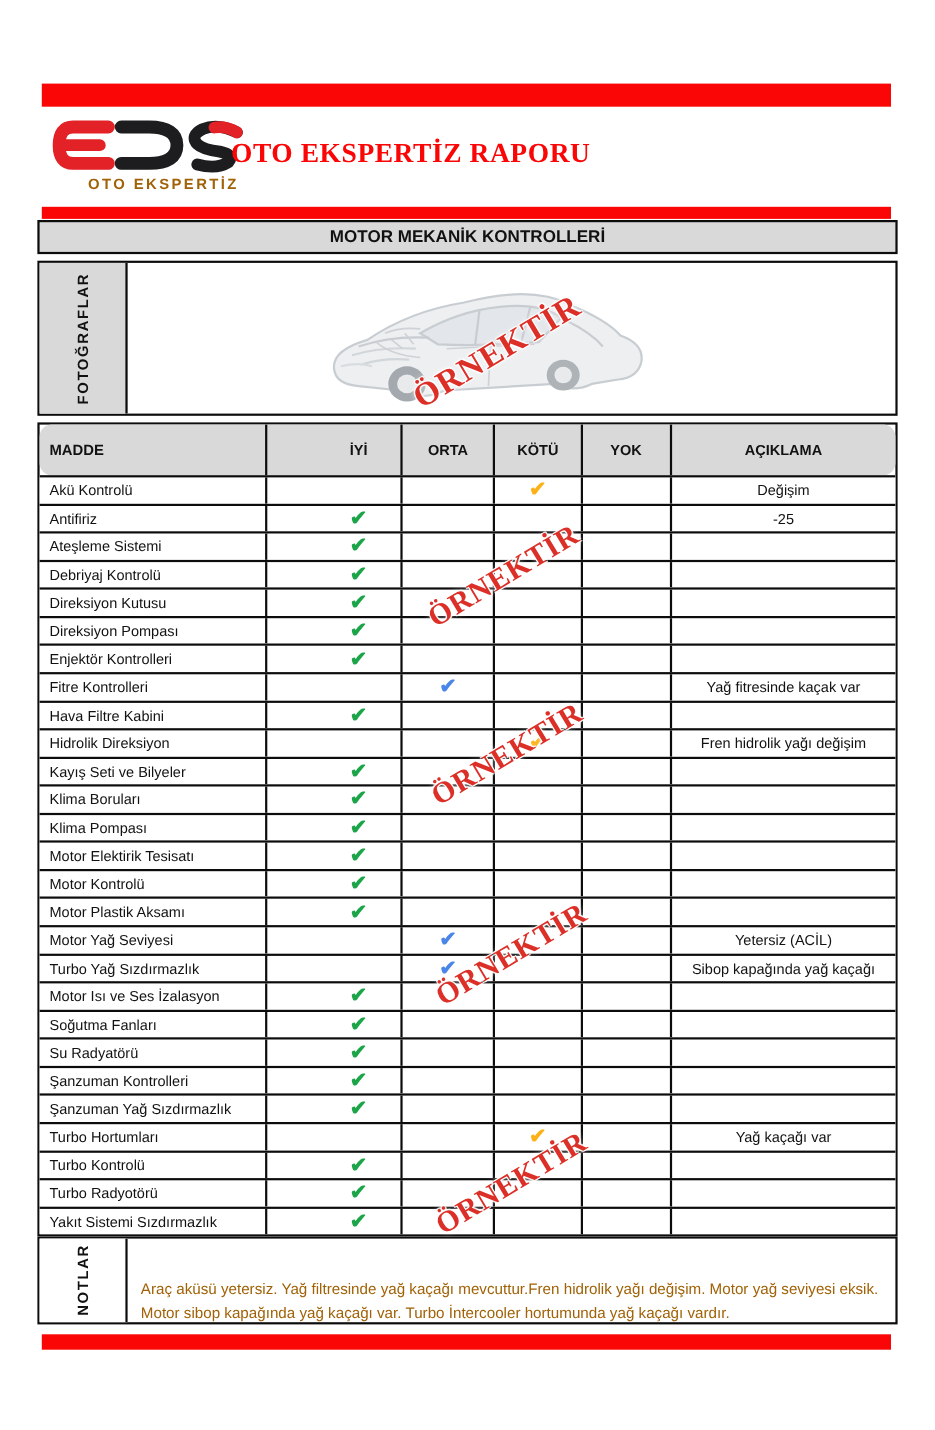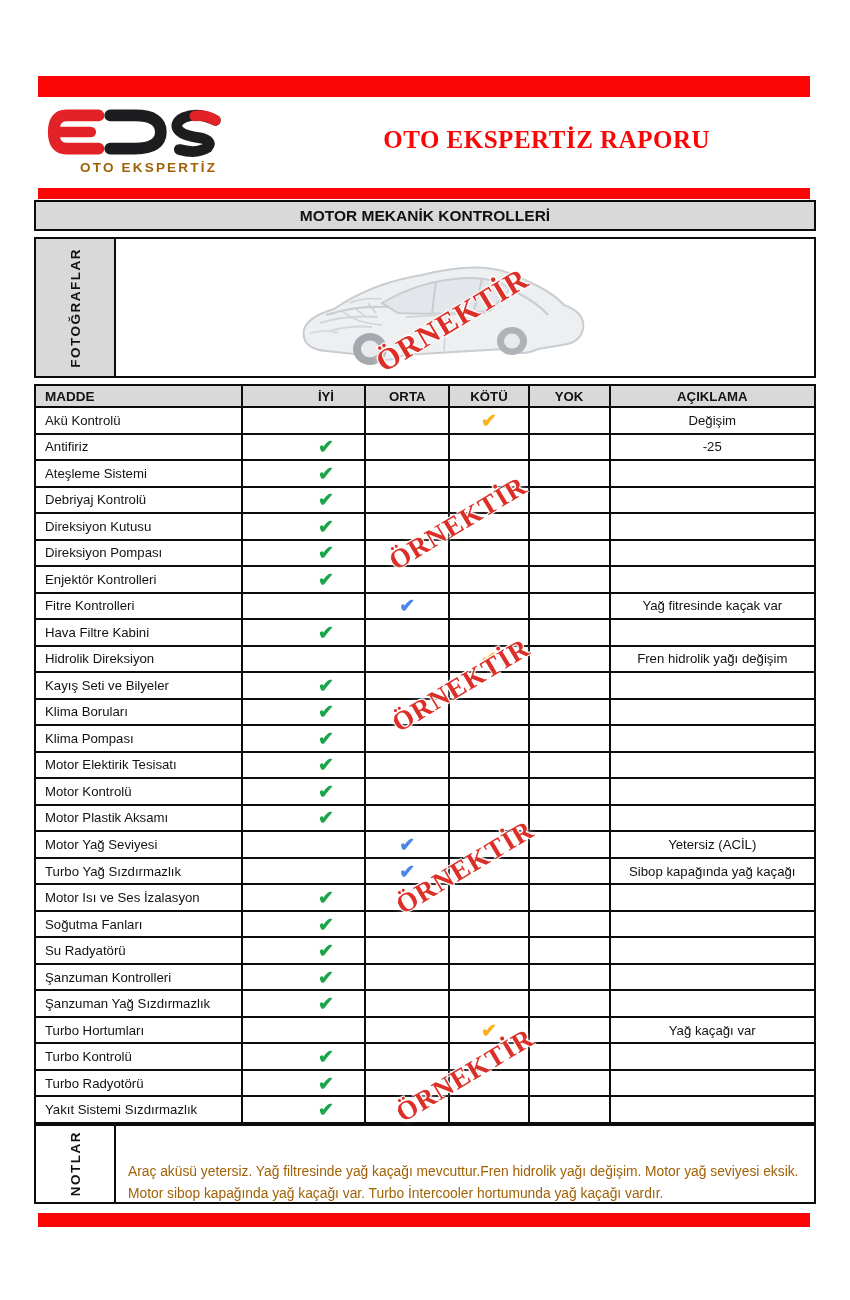--- a/index.html
+++ b/index.html
@@ -8,41 +8,41 @@
   .redbar{position:absolute;background:var(--accent-red);}
   .bar-top{left:38px;top:76px;width:772px;height:21px;}
   .bar-mid{left:38px;top:188px;width:772px;height:11px;}
   .bar-bottom{left:38px;top:1213px;width:772px;height:14px;}
 
   .logo{position:absolute;left:44px;top:106px;width:190px;}
   .logo svg{display:block;}
   .logo-subtext{display:block;margin-top:2px;padding-left:36px;font-weight:bold;
                 font-size:13.5px;letter-spacing:2.2px;color:#a16207;white-space:nowrap;}
 
-  .report-title{position:absolute;left:210px;top:126px;width:500px;text-align:right;
+  .report-title{position:absolute;left:210px;top:126px;width:500px;text-align:left;
                 font-family:"Liberation Serif",serif;font-weight:bold;font-size:25px;
                 color:var(--accent-red);letter-spacing:.5px;}
 
   .section-header{position:absolute;left:34px;top:200px;width:782px;height:31px;
                   box-sizing:border-box;background:var(--header-gray);border:2px solid #0c0c0c;
                   text-align:center;font-weight:bold;font-size:15.5px;line-height:27px;color:#111;}
 
   .photo-section{position:absolute;left:34px;top:237px;width:782px;height:141px;
                  box-sizing:border-box;border:2px solid #0c0c0c;display:flex;}
   .side-label{width:80px;box-sizing:border-box;border-right:2px solid #0c0c0c;
               display:flex;align-items:center;justify-content:center;}
   .photo-section .side-label{background:var(--header-gray);}
   .vtext{writing-mode:vertical-rl;transform:rotate(180deg);font-weight:bold;
          font-size:13.5px;letter-spacing:1.5px;color:#111;}
   .photo-area{flex:1;position:relative;}
   .car-svg{position:absolute;left:170px;top:6px;}
 
   .itemtable{position:absolute;left:34px;top:384px;width:782px;height:740px;
              box-sizing:border-box;border:2px solid #0c0c0c;display:flex;flex-direction:column;}
-  .thead{height:20px;display:flex;background:var(--header-gray);font-weight:bold;font-size:13.5px;}
+  .thead{height:46px;display:flex;background:var(--header-gray);font-weight:bold;font-size:13.5px;border-radius:11px;}
   .tbody{flex:1;display:flex;flex-direction:column;}
   .row{flex:1;display:flex;border-top:2px solid #0c0c0c;background:#fff;}
   .cell{box-sizing:border-box;border-left:2px solid #0c0c0c;display:flex;align-items:center;
         justify-content:center;font-size:13.2px;overflow:hidden;}
   .cell:first-child{border-left:none;}
   .c-madde{width:26.3%;justify-content:flex-start;padding-left:9px;}
   .c-iyi{width:15.9%;padding-left:45px;}
   .c-orta{width:10.8%;}
   .c-kotu{width:10.2%;}
   .c-yok{width:10.4%;}

